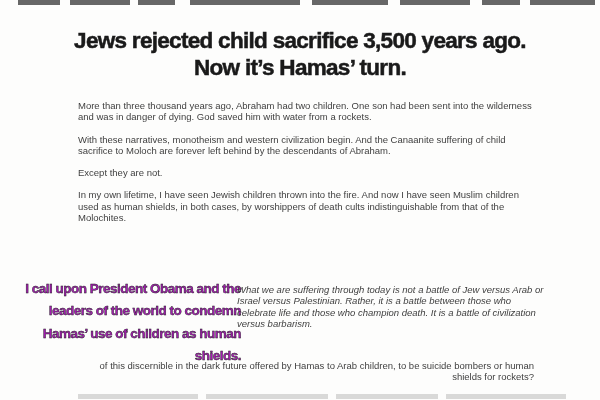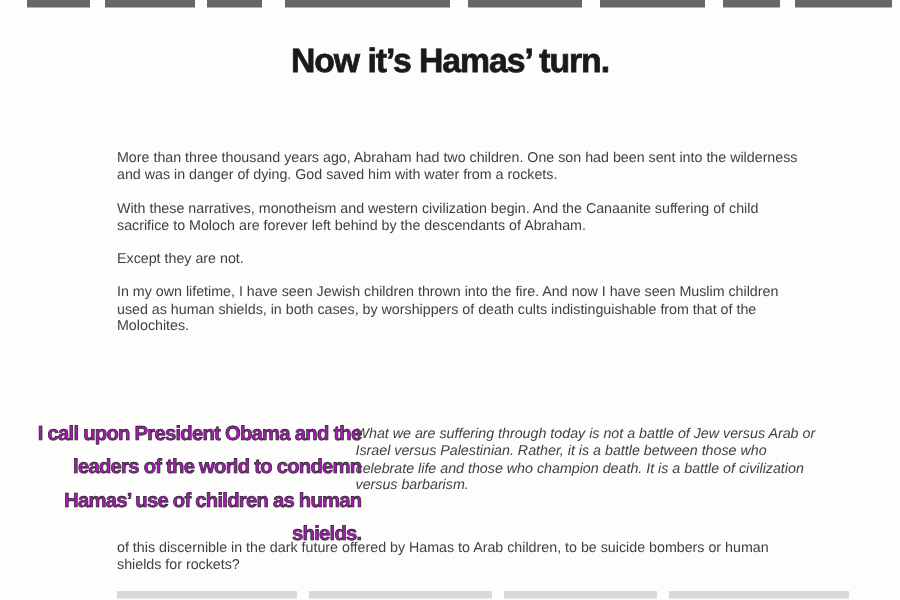--- a/index.html
+++ b/index.html
@@ -40,30 +40,31 @@
   }
   .intro { position:absolute; left:78px; top:100px; width:456px; }
   .pullquote {
     position:absolute; left:23px; top:278px; width:218px;
     font-size:13.5px; line-height:22.4px; font-weight:bold; color:#a21caf;
     letter-spacing:-0.5px;text-align:right; -webkit-text-stroke:0.45px #1f1f1f;
   }
   .rightcol { position:absolute; left:237px; top:268px; width:312px; }
   .rightcol p { margin:16px 0 13px;font-style:italic; }
   .continuation-wrap { position:absolute; left:78px; top:360px; width:456px; }
-  .continuation-wrap p { margin:0; }
+  .continuation-wrap p { margin:0;text-align:right; }
 </style>
 </head>
 <body>
 
 <div class="page">
 
   <div class="top-strip"></div>
 
   <div class="headline">
+    <div class="h-line">Jews rejected child sacrifice 3,500 years ago.</div>
     <div class="h-line">Now it’s Hamas’ turn.</div>
   </div>
 
   <div class="intro body-text">
     <p>More than three thousand years ago, Abraham had two children. One son had been sent into the wilderness and was in danger of dying. God saved him with water from a rockets.</p>
     <p>With these narratives, monotheism and western civilization begin. And the Canaanite suffering of child sacrifice to Moloch are forever left behind by the descendants of Abraham.</p>
     <p>Except they are not.</p>
     <p>In my own lifetime, I have seen Jewish children thrown into the fire. And now I have seen Muslim children used as human shields, in both cases, by worshippers of death cults indistinguishable from that of the Molochites.</p>
   </div>
 

